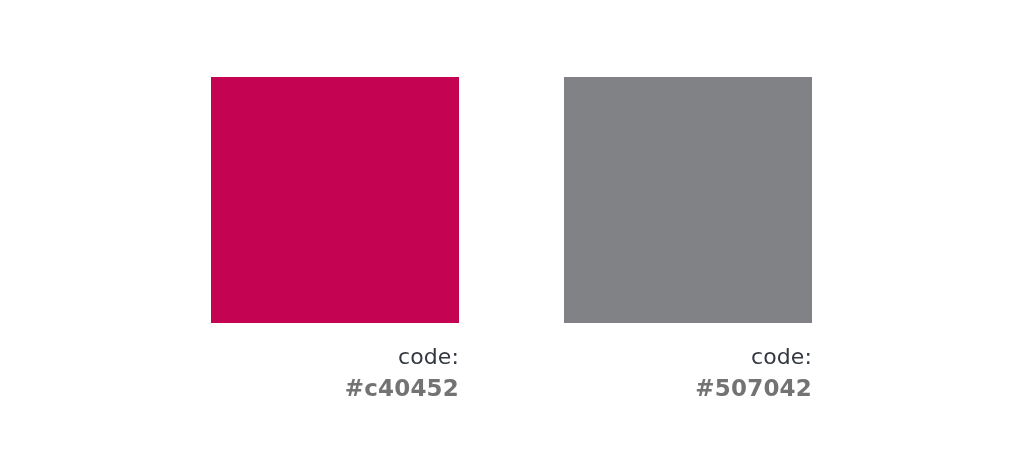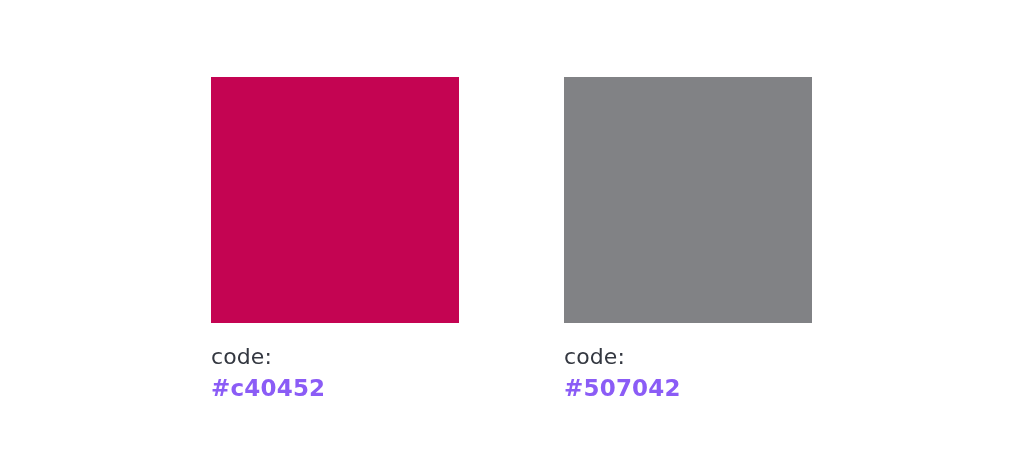--- a/index.html
+++ b/index.html
@@ -12,20 +12,21 @@
     height: 475px;
     background: #ffffff;
     font-family: "DejaVu Sans", "Liberation Sans", sans-serif;
     overflow: hidden;
   }
   .palette {
     position: relative;
     width: 1024px;
     height: 475px;
     background: #ffffff;
+    text-align: right;
   }
   .swatch-group {
     position: absolute;
     top: 77px;
     display: flex;
     flex-direction: column;
     align-items: flex-start;
   }
   .swatch-group.col-0 { left: 211px; }
   .swatch-group.col-1 { left: 564px; }
@@ -46,21 +47,21 @@
     font-weight: 400;
     line-height: 26px;
     color: #333740;
     letter-spacing: 0.1px;
   }
   .caption-code {
     display: block;
     font-size: 23px;
     font-weight: 700;
     line-height: 28px;
-    color: #8b5cf6;
+    color: #737373;
     letter-spacing: 0.2px;
     margin-top: 4px;
   }
 </style>
 </head>
 <body style="background-color: rgb(255, 255, 255);">
 
 <div class="palette">
 
   <div class="swatch-group col-0">

